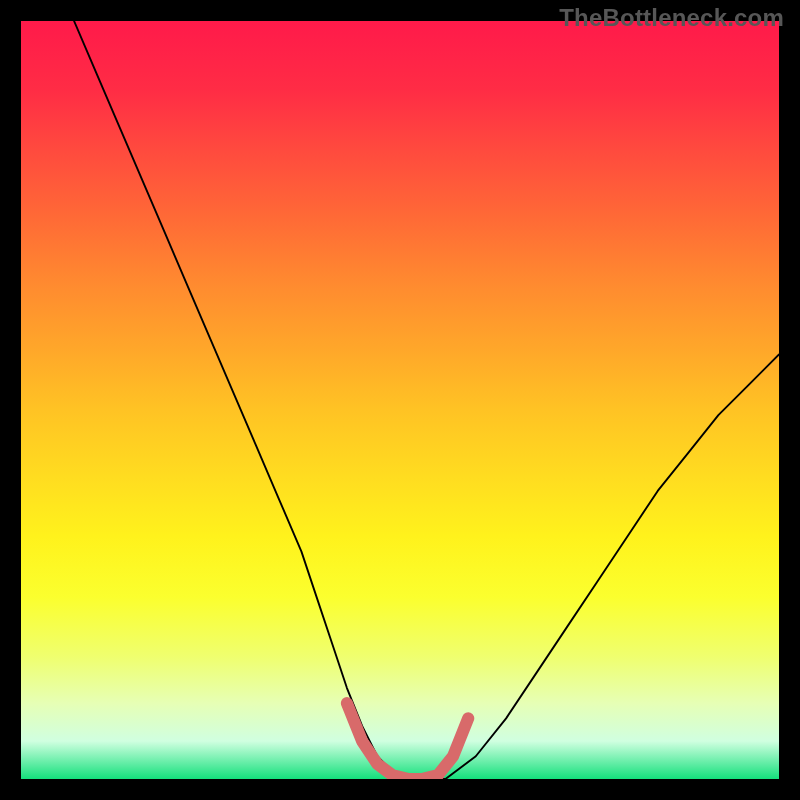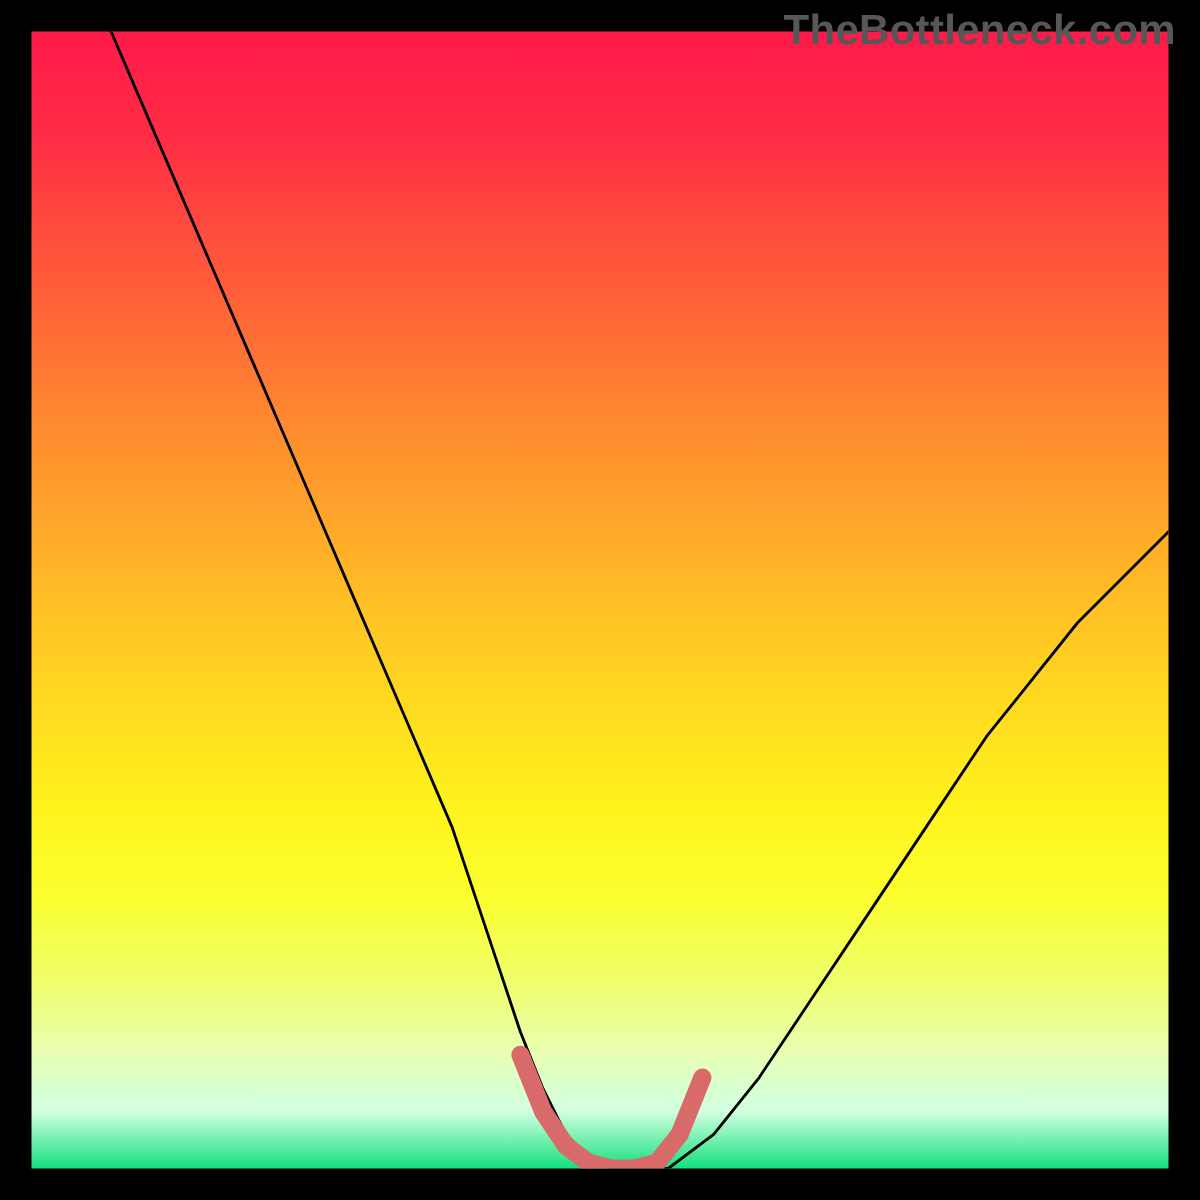--- a/index.html
+++ b/index.html
@@ -8,21 +8,21 @@
     position: relative;
     width: 800px;
     height: 800px;
     background: #000;
   }
   .watermark {
     position: absolute;
     top: 4px;
     right: 16px;
     font-family: Arial, Helvetica, sans-serif;
-    font-size: 28px;
+    font-size: 24px;
     font-weight: 600;
     color: #575757;
     letter-spacing: 0.2px;
     z-index: 10;
   }
   .plot {
     position: absolute;
     left: 21px;
     top: 21px;
     width: 758px;

